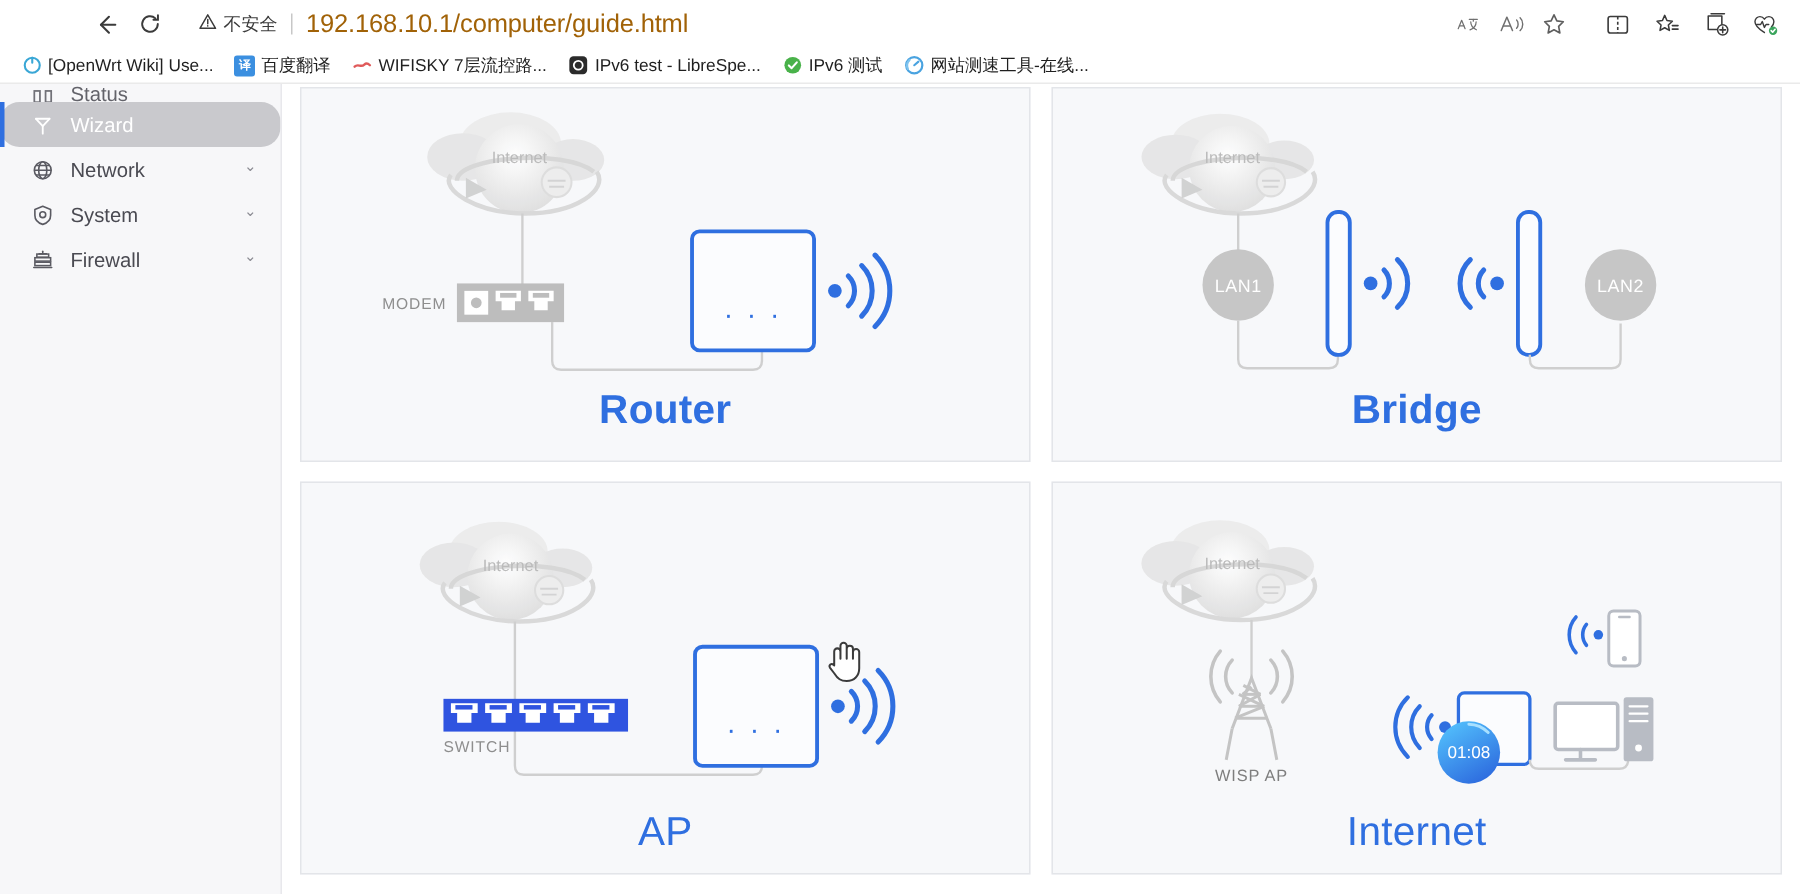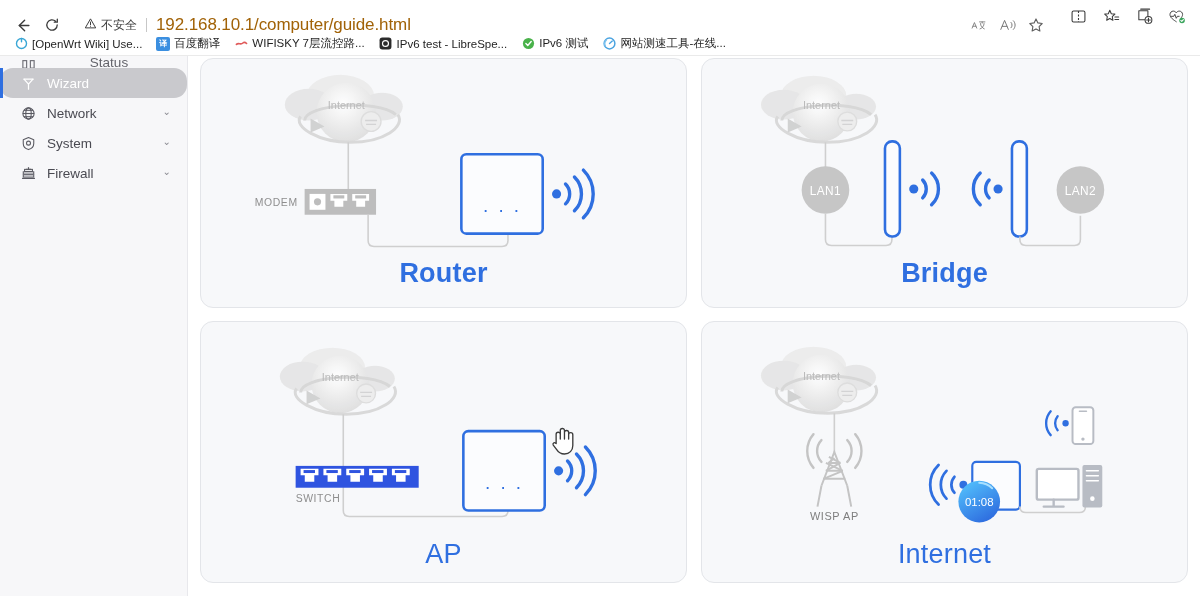--- a/index.html
+++ b/index.html
@@ -7,23 +7,25 @@
     width: 1200px; height: 596px;
     font-family: "Liberation Sans", sans-serif;
     background: #ffffff;
     overflow: hidden;
   }
 
   
   .browser-toolbar {
     height: 32px;
     display: flex;
+    align-items: center;
     background: #ffffff;
     padding: 12px 8px;
     gap: 2px;
+    margin-left: 48px;
   }
   .nav-btn {
     width: 28px; height: 26px;
     display: flex; align-items: center; justify-content: center;
     border-radius: 4px;
     color: #3b3b3b;
     flex: none;
   }
   .nav-btn svg { display:block; }
 
@@ -110,21 +112,21 @@
   }
   .side-item {
     display: flex; align-items: center;
     height: 30px;
     padding: 0 16px 0 20px;
     gap: 11px;
     font-size: 13.5px;
     color: #4a4a52;
     position: relative;
   }
-  .side-item.clipped { height: 12px; overflow: hidden; opacity: .85; text-align: center; }
+  .side-item.clipped { height: 12px; overflow: hidden; opacity: .85; }
   .side-item.active {
     background: #c9c9cd;
     color: #ffffff;
     border-radius: 13px;
   }
   .side-item.active::before {
     content: "";
     position: absolute; left: 0; top: 0; bottom: 0;
     width: 3px; background: #2f6fe0;
   }
@@ -150,21 +152,21 @@
   .card-grid {
     display: grid;
     grid-template-columns: 1fr 1fr;
     grid-template-rows: 250px 262px;
     gap: 13px 14px;
     padding-top: 2px;
   }
   .card {
     background: #f7f8fa;
     border: 1px solid #e3e5e9;
-    border-radius: 13px;
+    border-radius: 0;
     position: relative;
     overflow: hidden;
   }
   .card-title {
     position: absolute;
     left: 0; right: 0;
     bottom: 12px;
     text-align: center;
     font-size: 27px;
     color: #2f6fe0;

